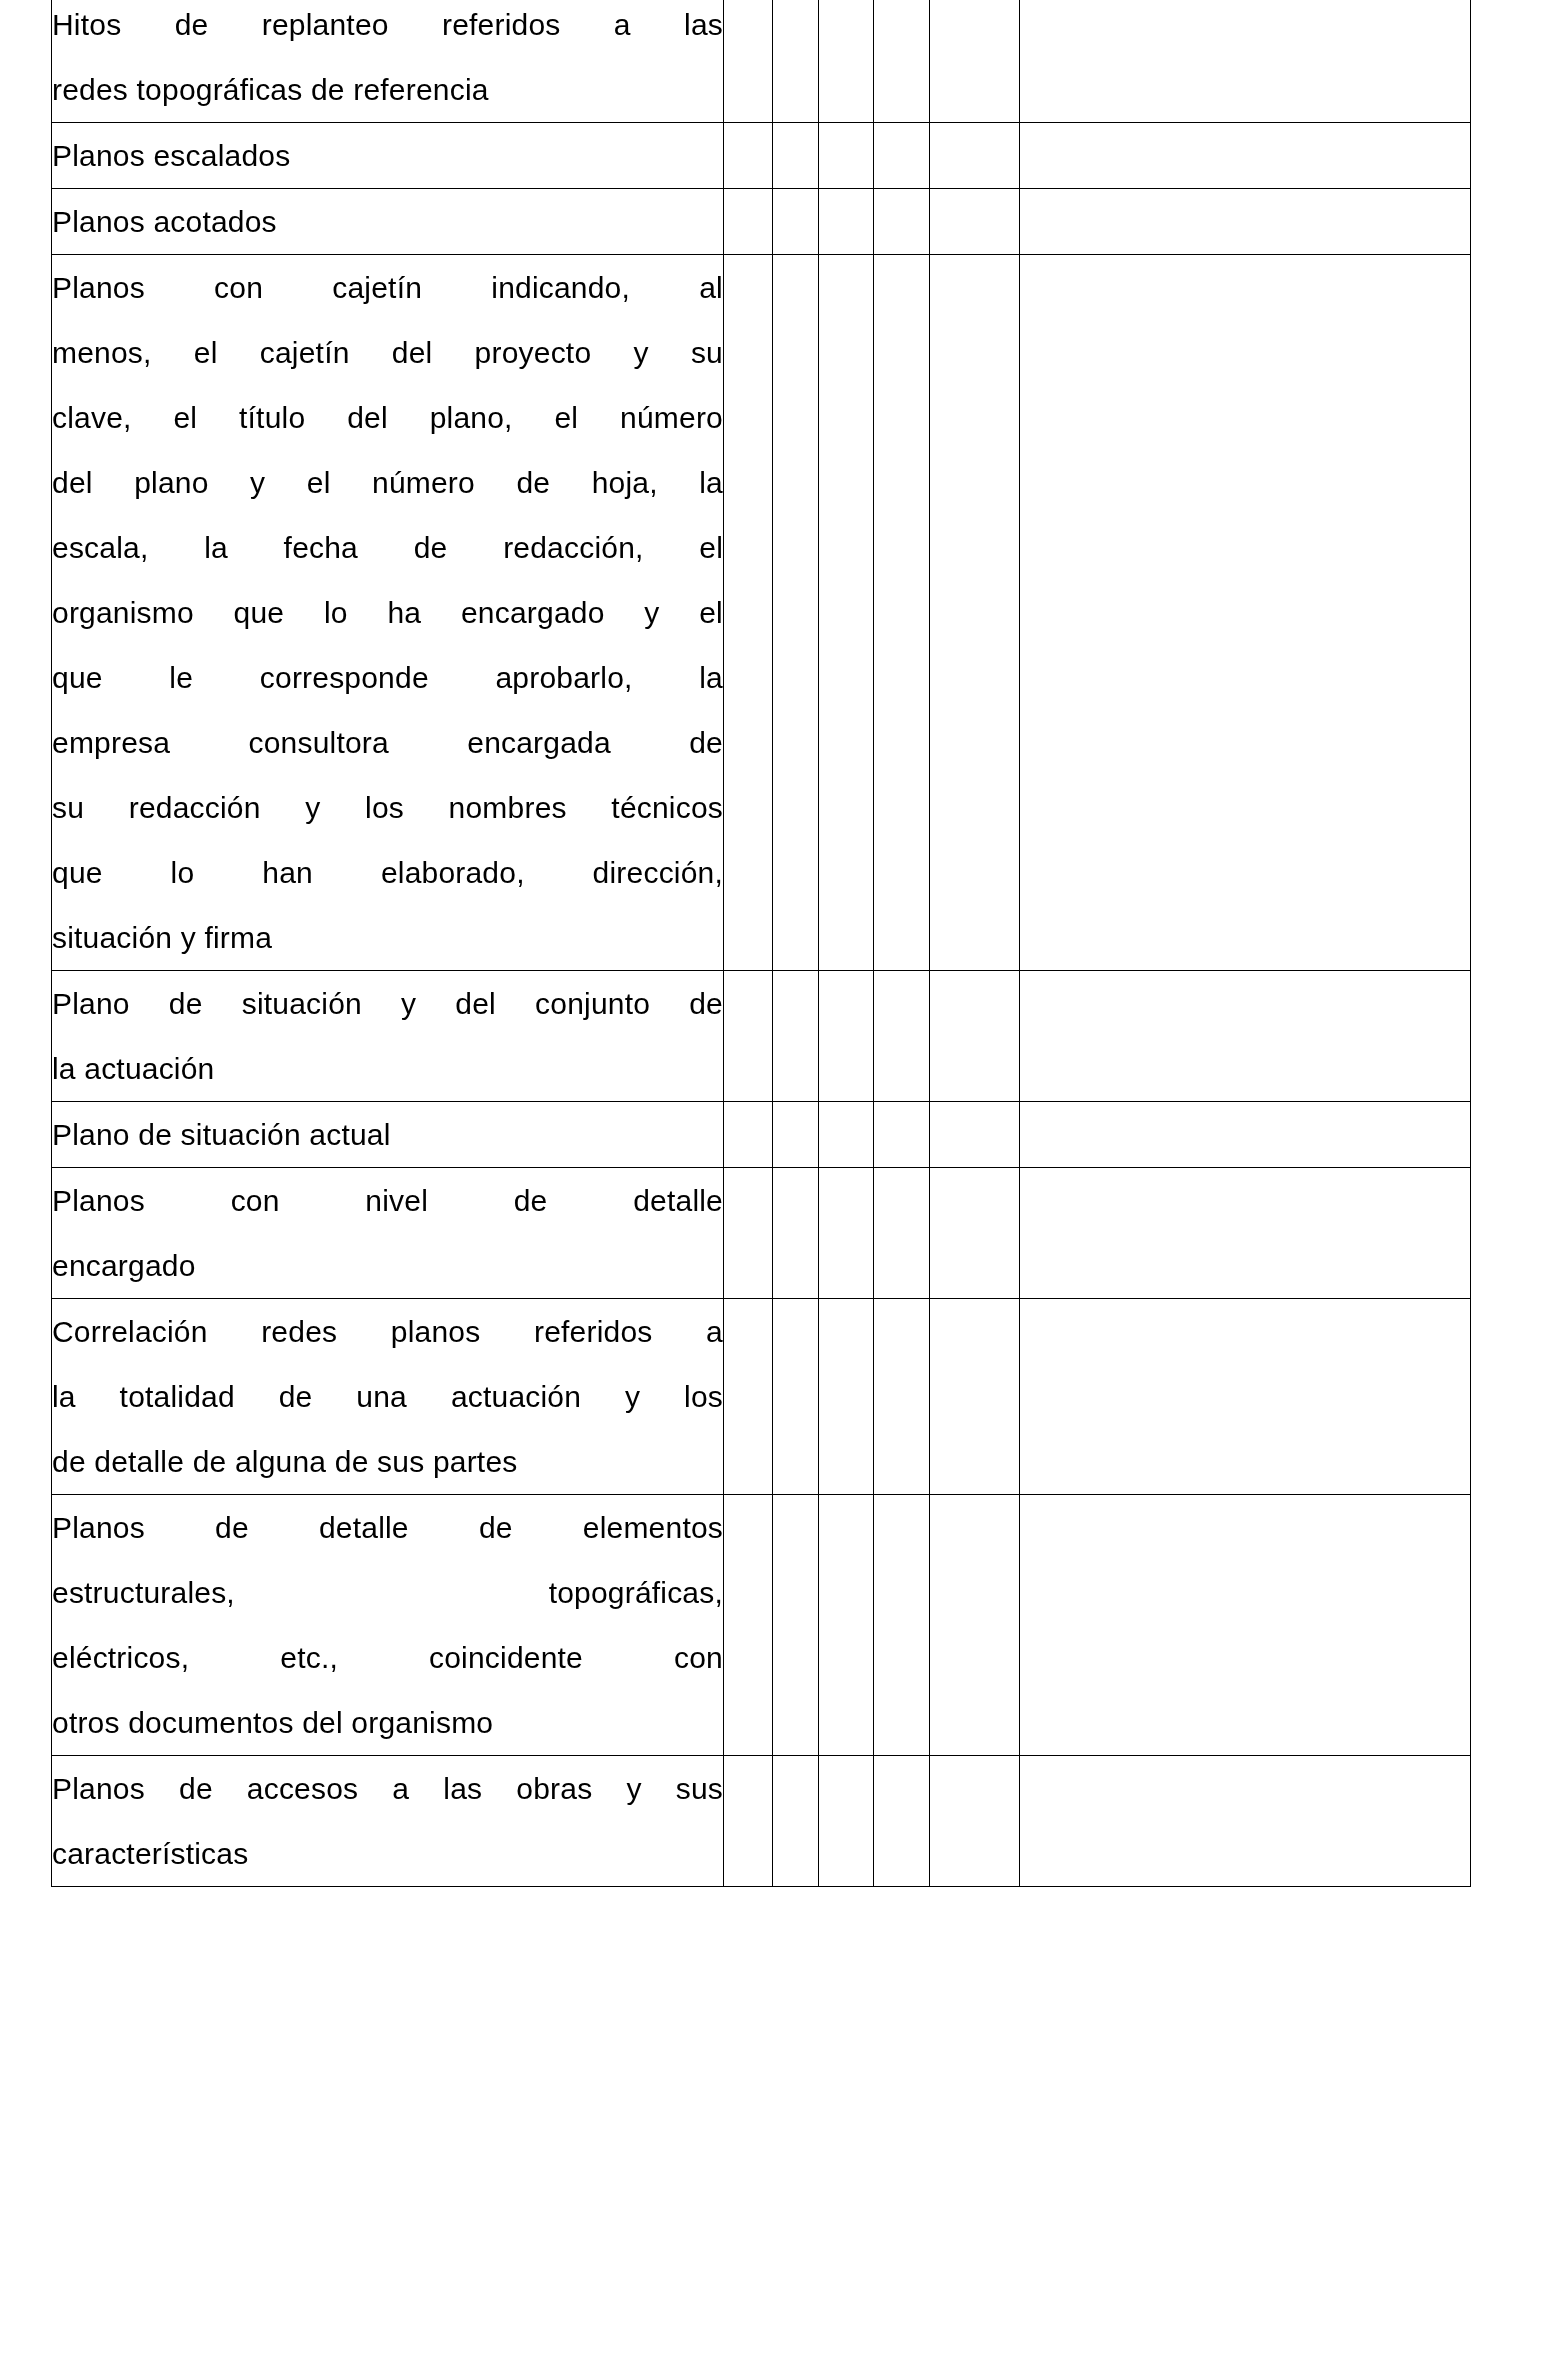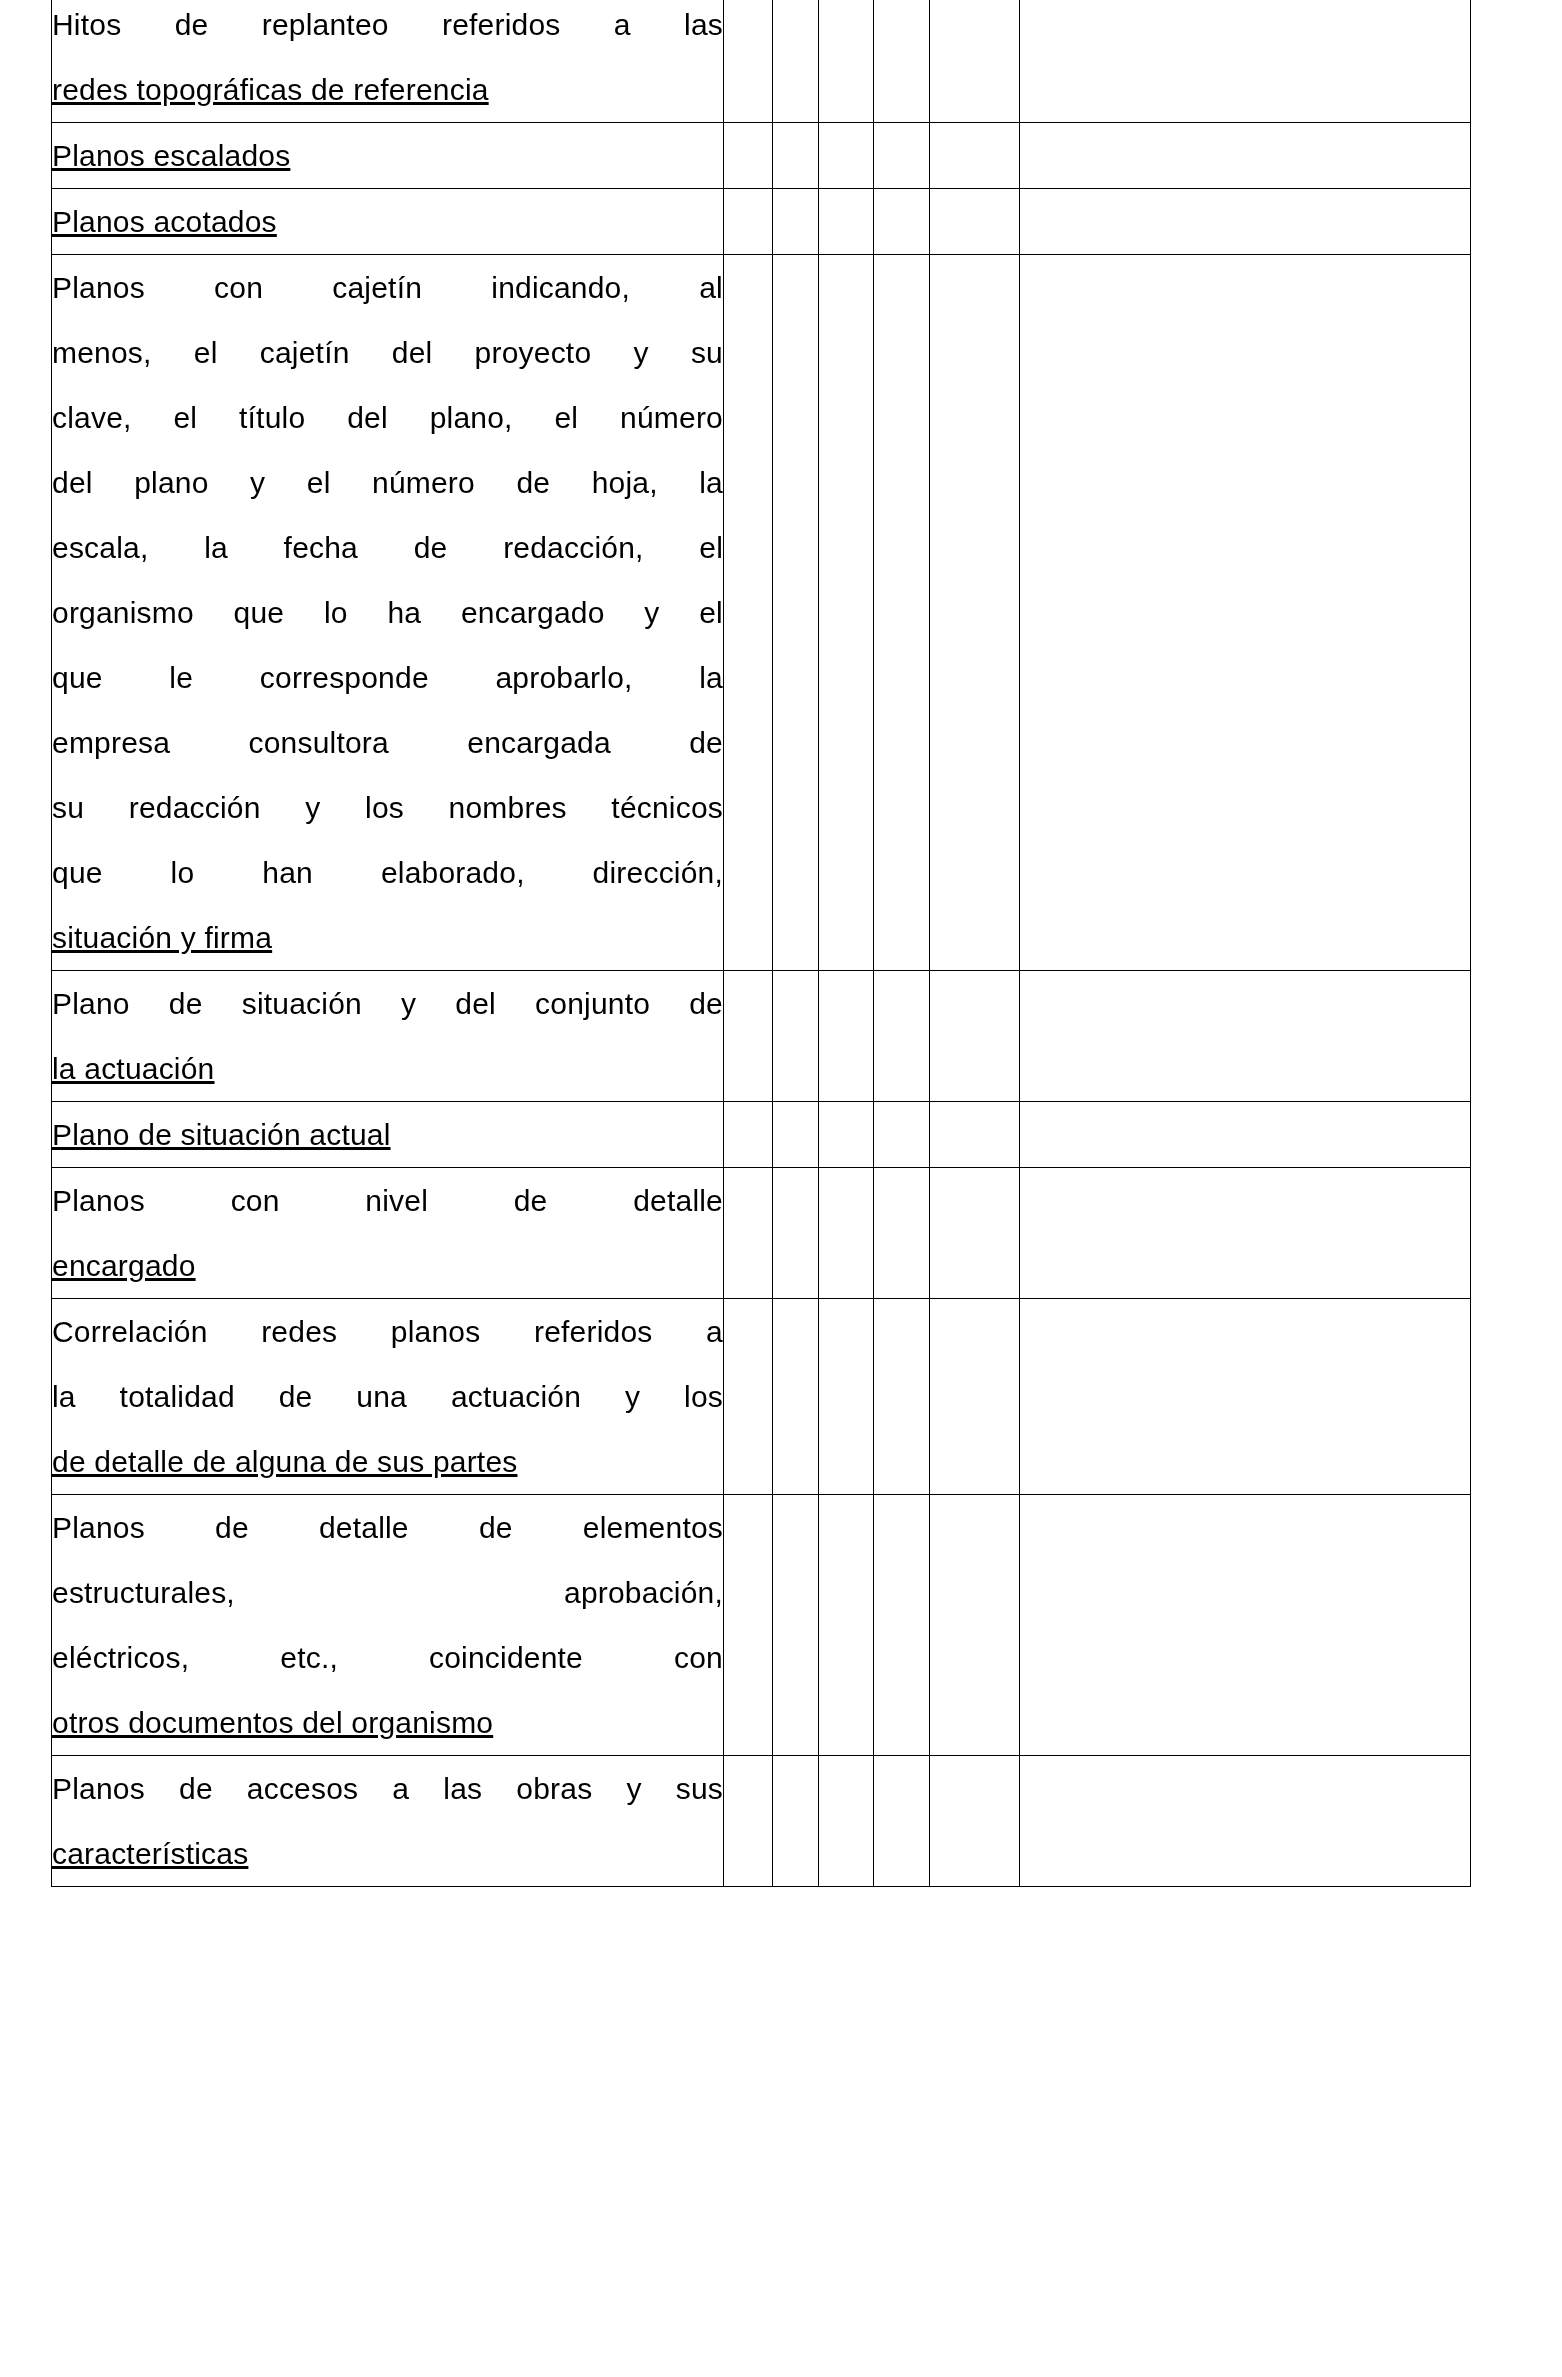--- a/index.html
+++ b/index.html
@@ -36,21 +36,20 @@
     line-height: 65px;
     letter-spacing: 0.2px;
   }
   td.text-cell .line {
     text-align: justify;
     text-align-last: justify;
     white-space: normal;
   }
   td.text-cell .line:last-child {
     text-align-last: left;
-    text-decoration: underline;
   }
   col.c-text { width: 672px; }
   col.c-chk0 { width: 49px; }
   col.c-chk1 { width: 46px; }
   col.c-chk2 { width: 55px; }
   col.c-chk3 { width: 56px; }
   col.c-chk4 { width: 90px; }
   col.c-obs  { width: 451px; }
 </style>
 </head>
@@ -167,21 +166,21 @@
           <td class="check-cell"></td>
           <td class="check-cell"></td>
           <td class="check-cell"></td>
           <td class="check-cell"></td>
           <td class="check-cell"></td>
           <td class="obs-cell"></td>
         </tr>
         <tr>
           <td class="text-cell">
             <div class="line">Planos de detalle de elementos</div>
-            <div class="line">estructurales, aprobación,</div>
+            <div class="line">estructurales, topográficas,</div>
             <div class="line">eléctricos, etc., coincidente con</div>
             <div class="line">otros documentos del organismo</div>
           </td>
           <td class="check-cell"></td>
           <td class="check-cell"></td>
           <td class="check-cell"></td>
           <td class="check-cell"></td>
           <td class="check-cell"></td>
           <td class="obs-cell"></td>
         </tr>

